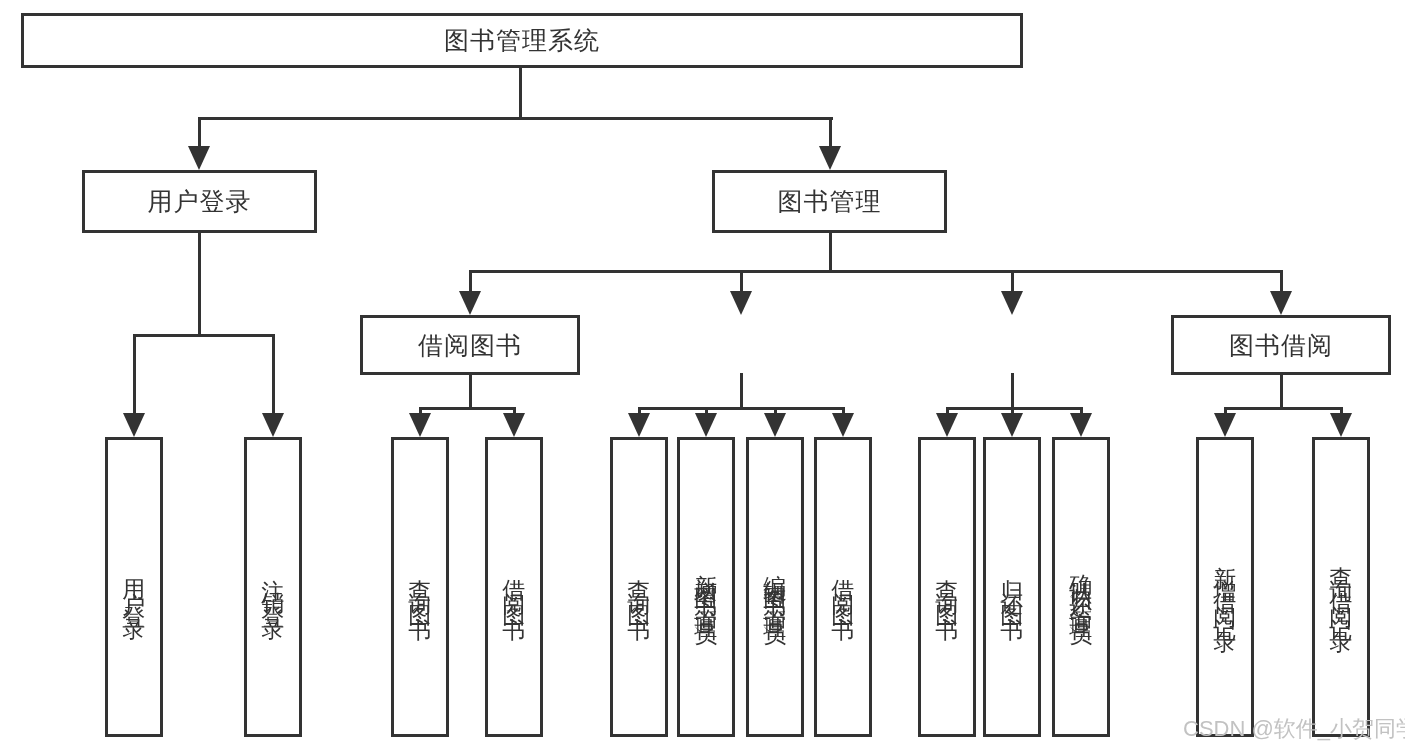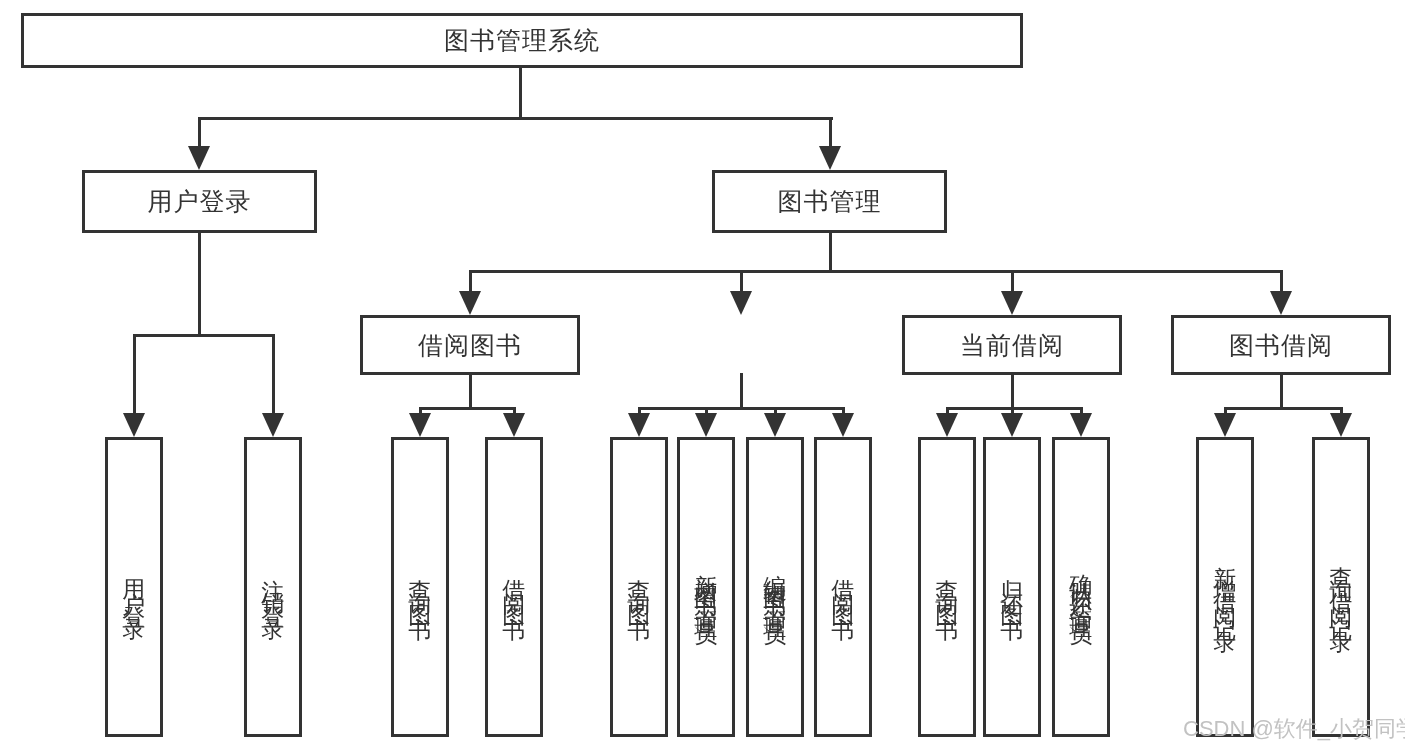--- a/index.html
+++ b/index.html
@@ -94,21 +94,20 @@
   <div class="arrow" style="left:1214px;top:413px"></div>
   <div class="vline" style="left:1340px;top:407px;height:10px"></div>
   <div class="arrow" style="left:1330px;top:413px"></div>
 
   <div class="node" style="left:21px;top:13px;width:1002px;height:55px">图书管理系统</div>
 
   <div class="node" style="left:82px;top:170px;width:235px;height:63px">用户登录</div>
   <div class="node" style="left:712px;top:170px;width:235px;height:63px">图书管理</div>
 
   <div class="node" style="left:360px;top:315px;width:220px;height:60px">借阅图书</div>
-  <div class="node" style="left:902px;top:315px;width:220px;height:60px">当前借阅</div>
   <div class="node" style="left:1171px;top:315px;width:220px;height:60px">图书借阅</div>
 
   <div class="node leaf" style="left:105px">
     <span>用户登录</span>
     </div>
   <div class="node leaf" style="left:244px">
     <span>注销登录</span>
     </div>
 
   <div class="node leaf" style="left:391px">

